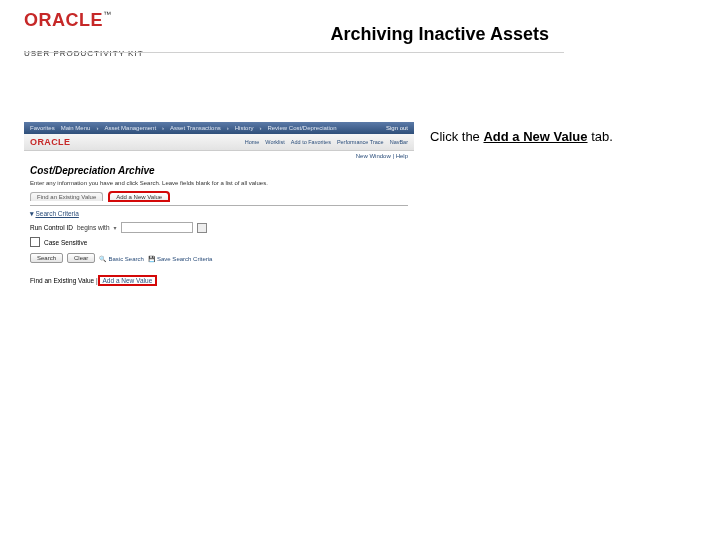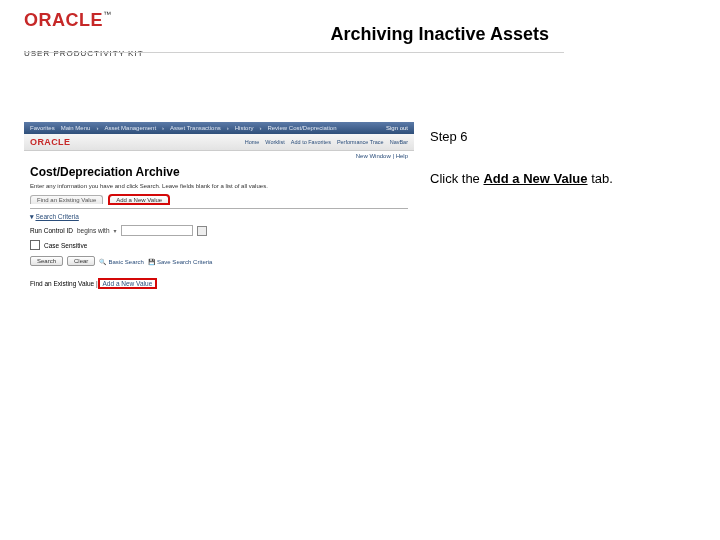--- a/index.html
+++ b/index.html
@@ -136,23 +136,24 @@
     text-align: right;
     font-size: 6px;
     color: #2a4d7a;
     padding: 2px 6px 0 0;
   }
   .embed-content {
     padding: 4px 6px 6px 6px;
   }
   .embed-h1 {
     font-weight: bold;
-    font-size: 12px;
+    font-size: 10px;
     color: #000;
     margin: 2px 0 4px 0;
+    font-style: italic;
   }
   .embed-desc {
     font-size: 6px;
     color: #333;
     margin-bottom: 6px;
   }
   .tabrow {
     display: flex;
     align-items: center;
     gap: 6px;
@@ -256,21 +257,20 @@
       <div>
         <span class="logo-oracle">ORACLE</span><span class="logo-tm">™</span>
       </div>
       <div class="logo-sub">USER PRODUCTIVITY KIT</div>
     </div>
     <div class="title">Archiving Inactive Assets</div>
   </div>
   <div class="hdr-rule"></div>
 
   <div class="instructions">
-    <div class="step-label">Step 6</div>
     <div class="instr-action">
       <span>Click the </span><span class="bold-underline">Add a New Value</span><span> tab.</span>
     </div>
   </div>
 
   <div class="embed">
 
     <div class="embed-topbar">
       <span>Favorites</span>
       <span>Main Menu</span>

